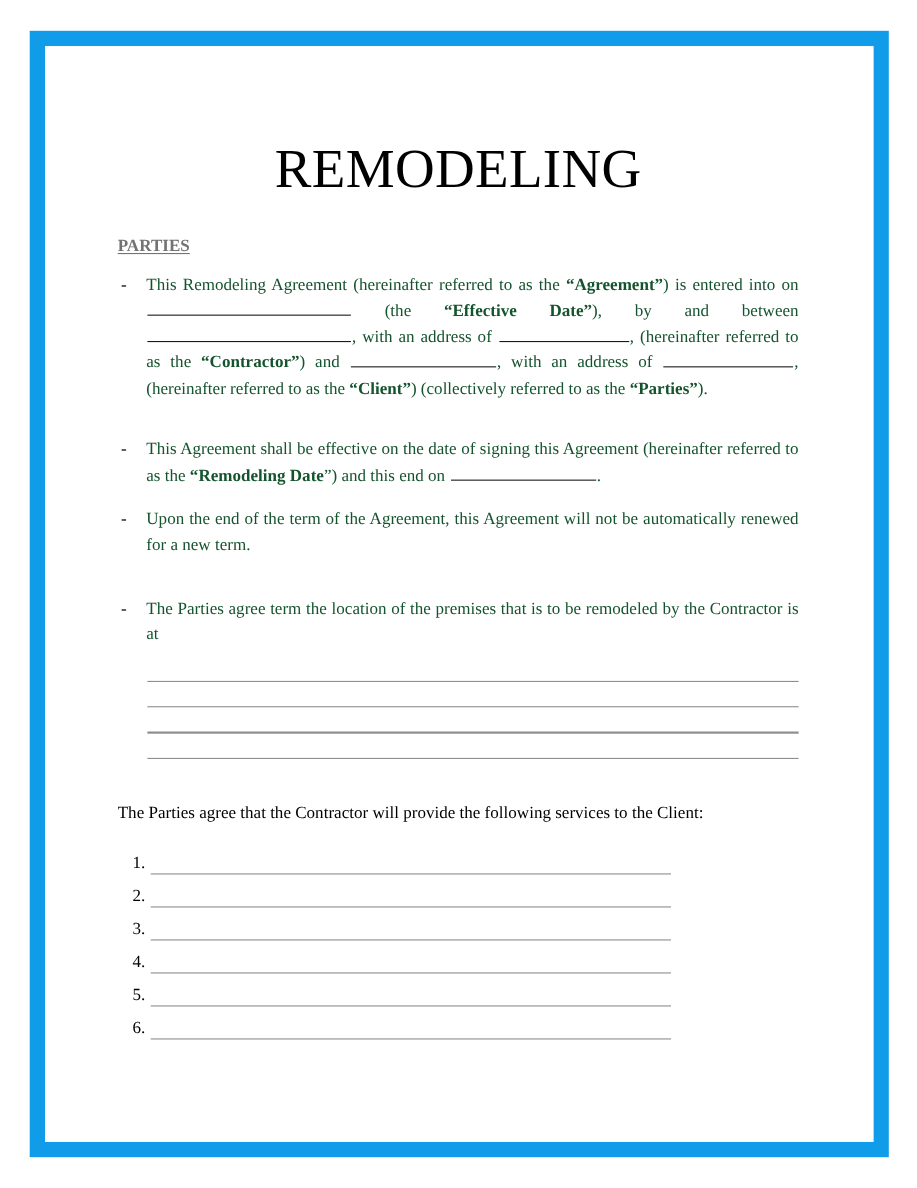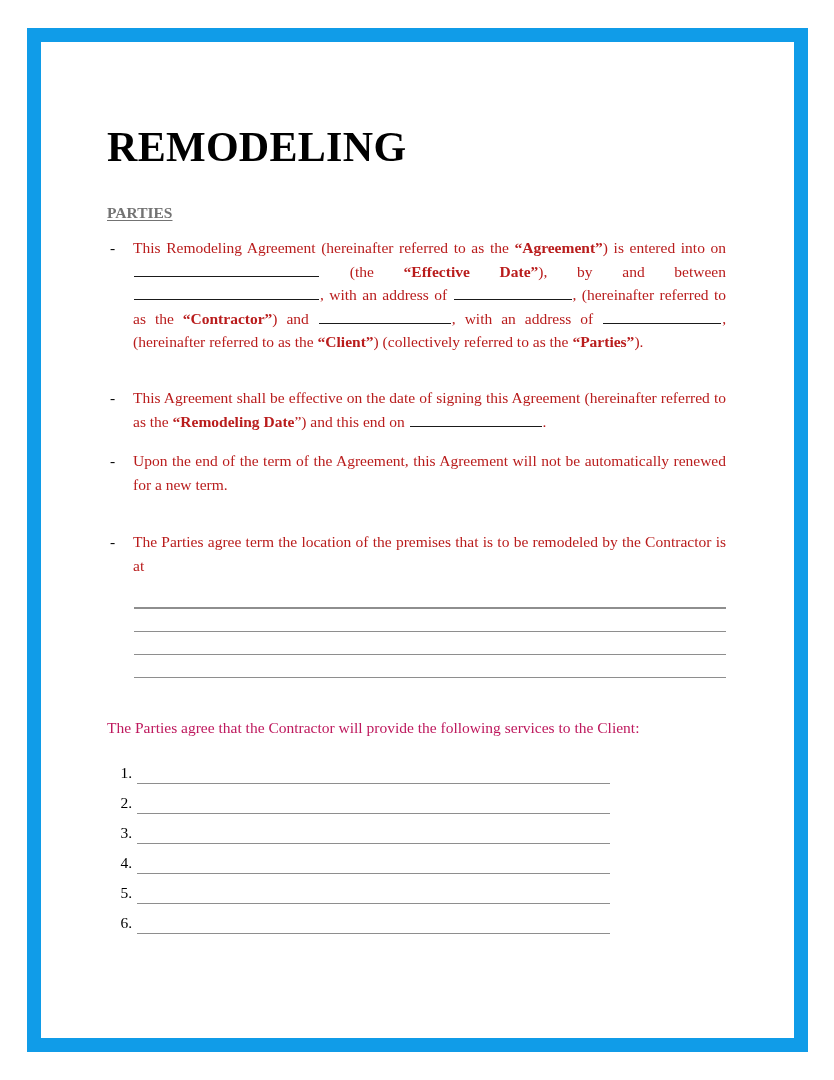--- a/index.html
+++ b/index.html
@@ -38,22 +38,23 @@
 
   #doc-body {
     position: absolute;
     left: 66px;   
     top: 68px;
     width: 619px; 
   }
 
   
   .doc-title {
-    font-weight: bold;
-    font-size: 42px;
+    text-align: center;
+    font-weight: normal;
+    font-size: 50px;
     line-height: 1.42;
     letter-spacing: 0.3px;
     color: #000000;
     margin: 0;
     padding-top: 8px;
   }
   .doc-title .title-line {
     display: block;
     white-space: nowrap;
   }
@@ -86,28 +87,28 @@
     line-height: 1.52;
     color: #000000;
     text-align: left;
     padding-left: 3px;
     box-sizing: border-box;
   }
   .bullet-text {
     flex: 1 1 auto;
     font-size: 15.5px;
     line-height: 1.52;
-    color: #b91c1c;
+    color: #14532d;
     text-align: justify;
     text-justify: inter-word;
   }
   .plain-text {
     font-size: 15.5px;
     line-height: 1.52;
-    color: #be185d;
+    color: #000000;
     text-align: justify;
   }
   .b { font-weight: bold; }
 
   
   .blank {
     display: inline-block;
     border-bottom: 1.1px solid #1a1a1a;
     vertical-align: baseline;
     height: 0.95em;

